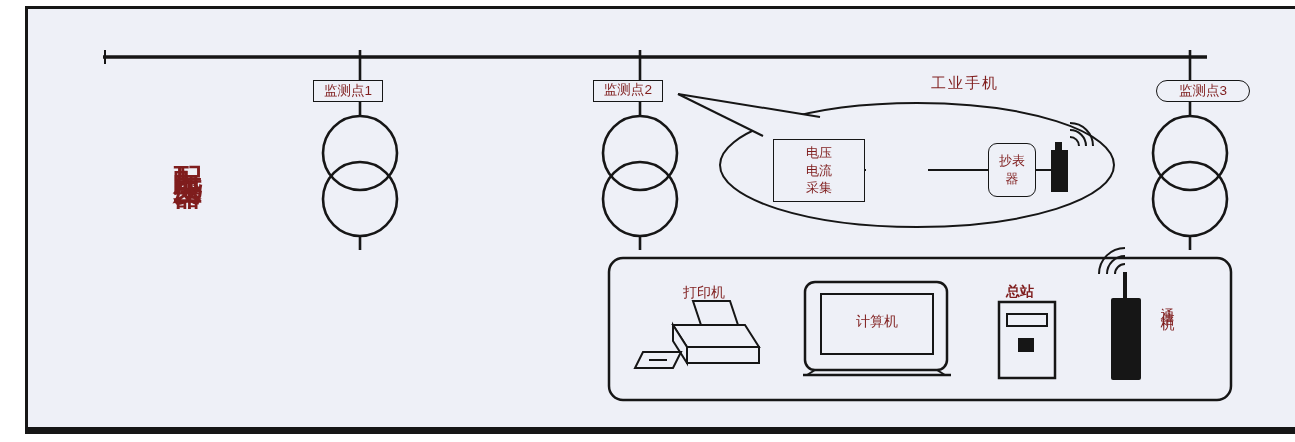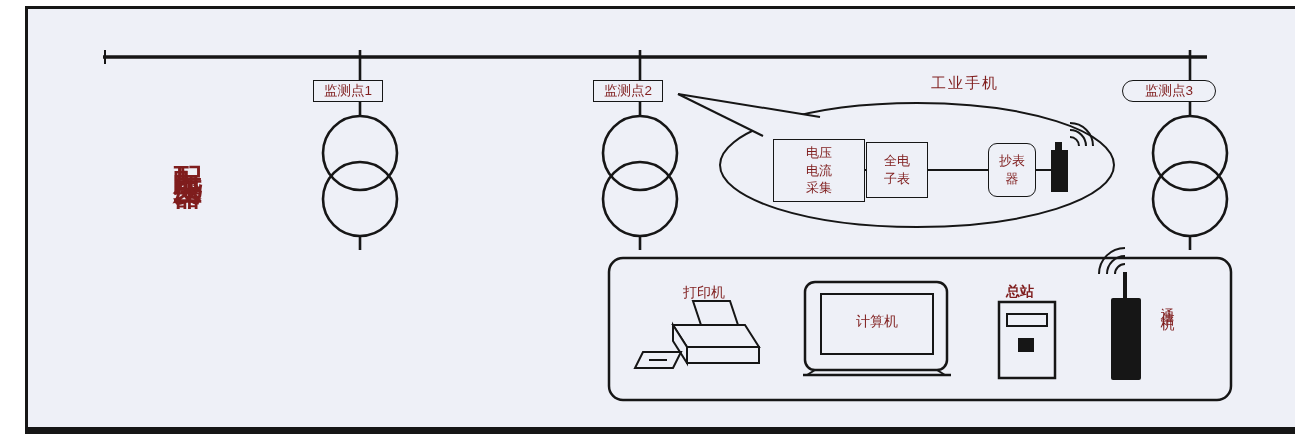--- a/index.html
+++ b/index.html
@@ -122,30 +122,28 @@
         <path d="M 1100 274 A 10 10 0 0 1 1110 264"></path>
         <path d="M 1092 274 A 18 18 0 0 1 1110 256"></path>
         <path d="M 1084 274 A 26 26 0 0 1 1110 248"></path>
       </g>
     </g>
   </svg>
 
   <div class="abs vtext main-label" style="left:153px;top:142px;">配电变压器</div>
 
   <div class="abs label-box" style="left:298px;top:80px;width:70px;height:22px;">监测点1</div>
-  <div class="abs label-box" style="left:578px;top:80px;width:70px;height:22px;">监测点2</div>
-  <div class="abs label-box" style="left:1107px;top:80px;width:94px;height:22px;border-radius:11px;">监测点3</div>
+  <div class="abs label-box" style="left:578px;top:80px;width:70px;height:22px;font-family:Liberation Mono, monospace;">监测点2</div>
+  <div class="abs label-box" style="left:1141px;top:80px;width:94px;height:22px;border-radius:11px;">监测点3</div>
 
   <div class="abs plain callout-title" style="left:916px;top:75px;">工业手机</div>
 
   <div class="abs comp-box" style="left:758px;top:139px;width:92px;height:63px;">电压
 电流
 采集</div>
-  <div class="abs comp-box" style="left:851px;top:142px;width:62px;height:56px;">全电
-子表</div>
   <div class="abs comp-box" style="left:973px;top:143px;width:48px;height:54px;border-radius:9px;">抄表
 器</div>
 
   <div class="abs plain" style="left:668px;top:285px;">打印机</div>
   <div class="abs plain" style="left:841px;top:314px;">计算机</div>
   <div class="abs plain" style="left:991px;top:284px;font-weight:bold;">总站</div>
   <div class="abs vtext comm-label" style="left:1144px;top:296px;">通信机</div>
 
 </div>
 

